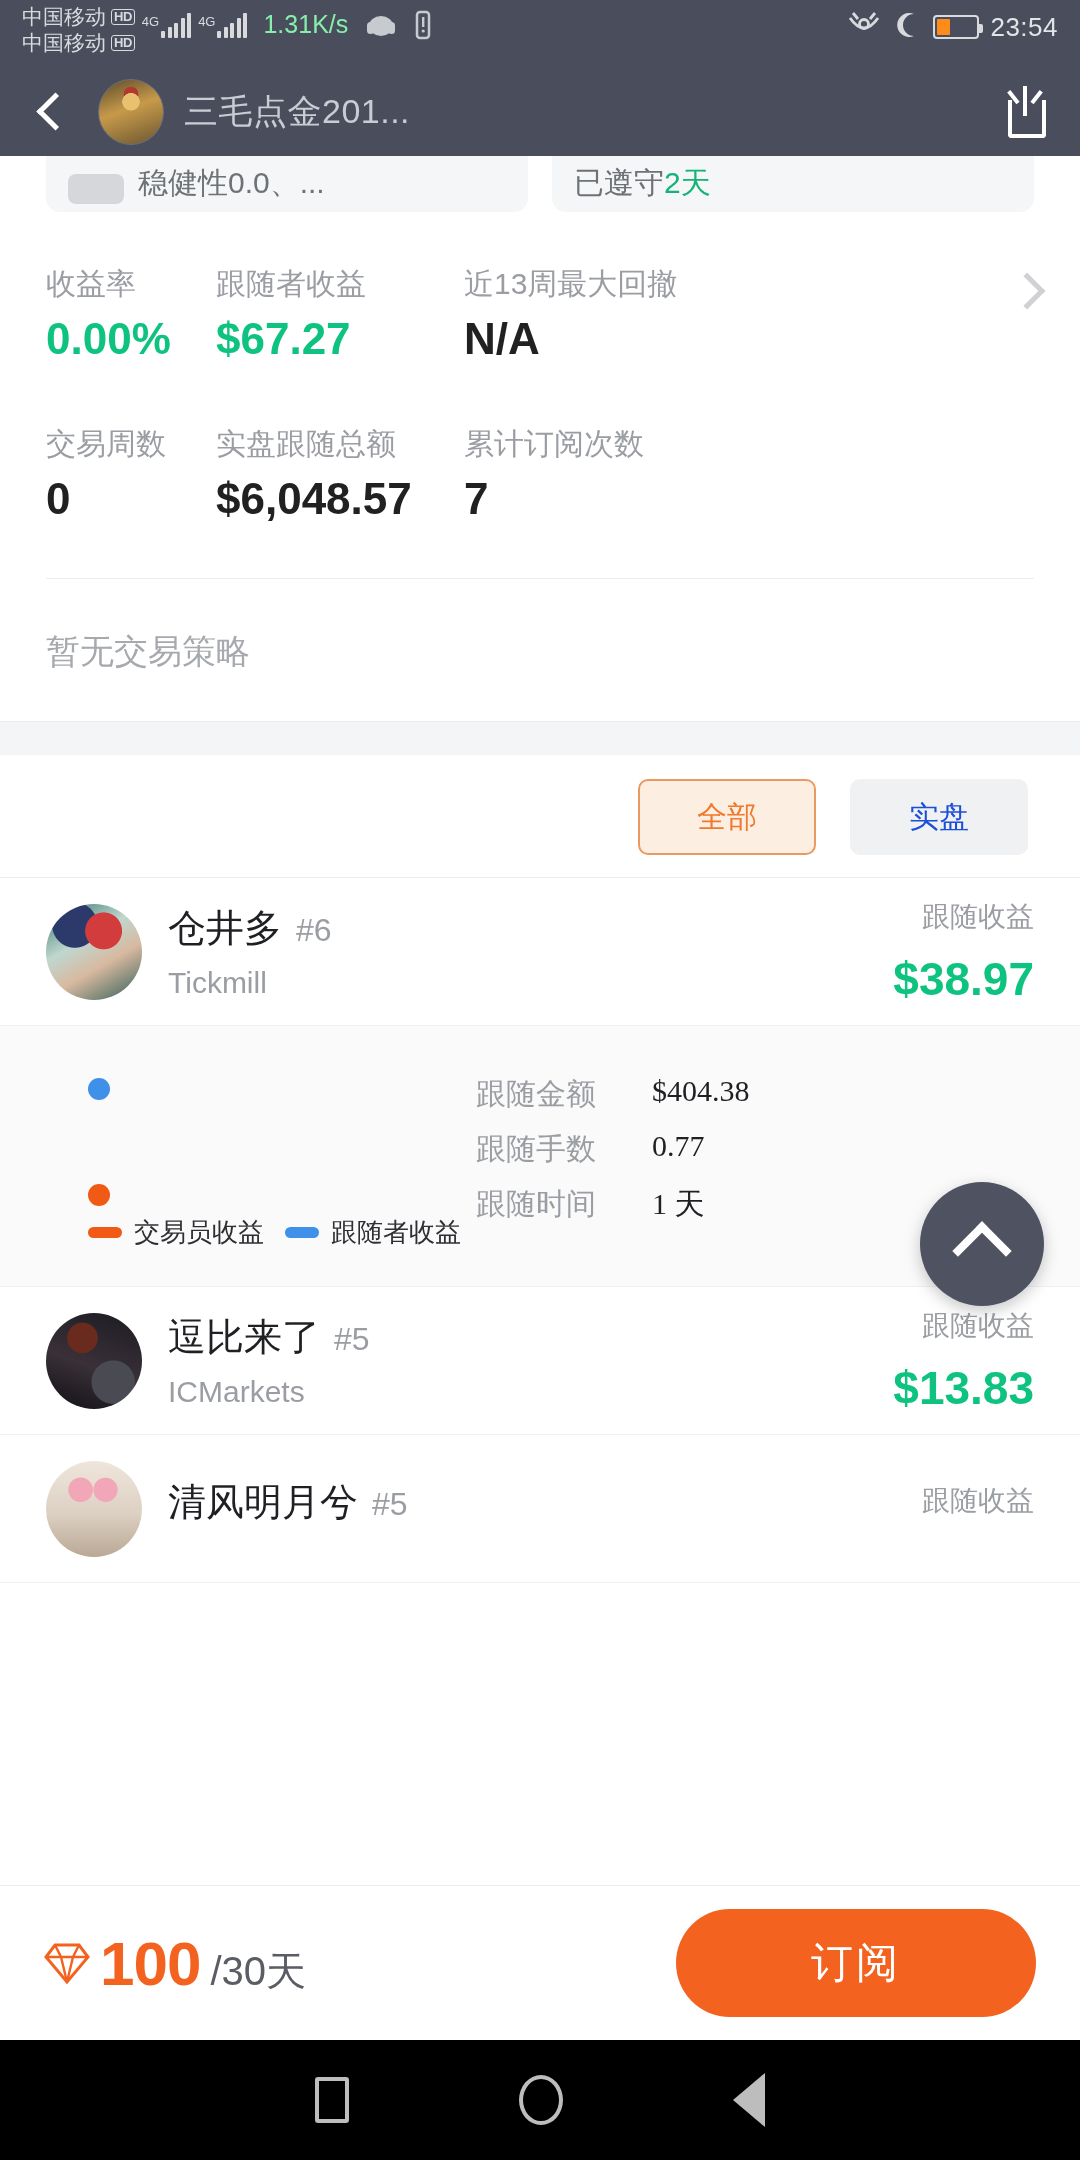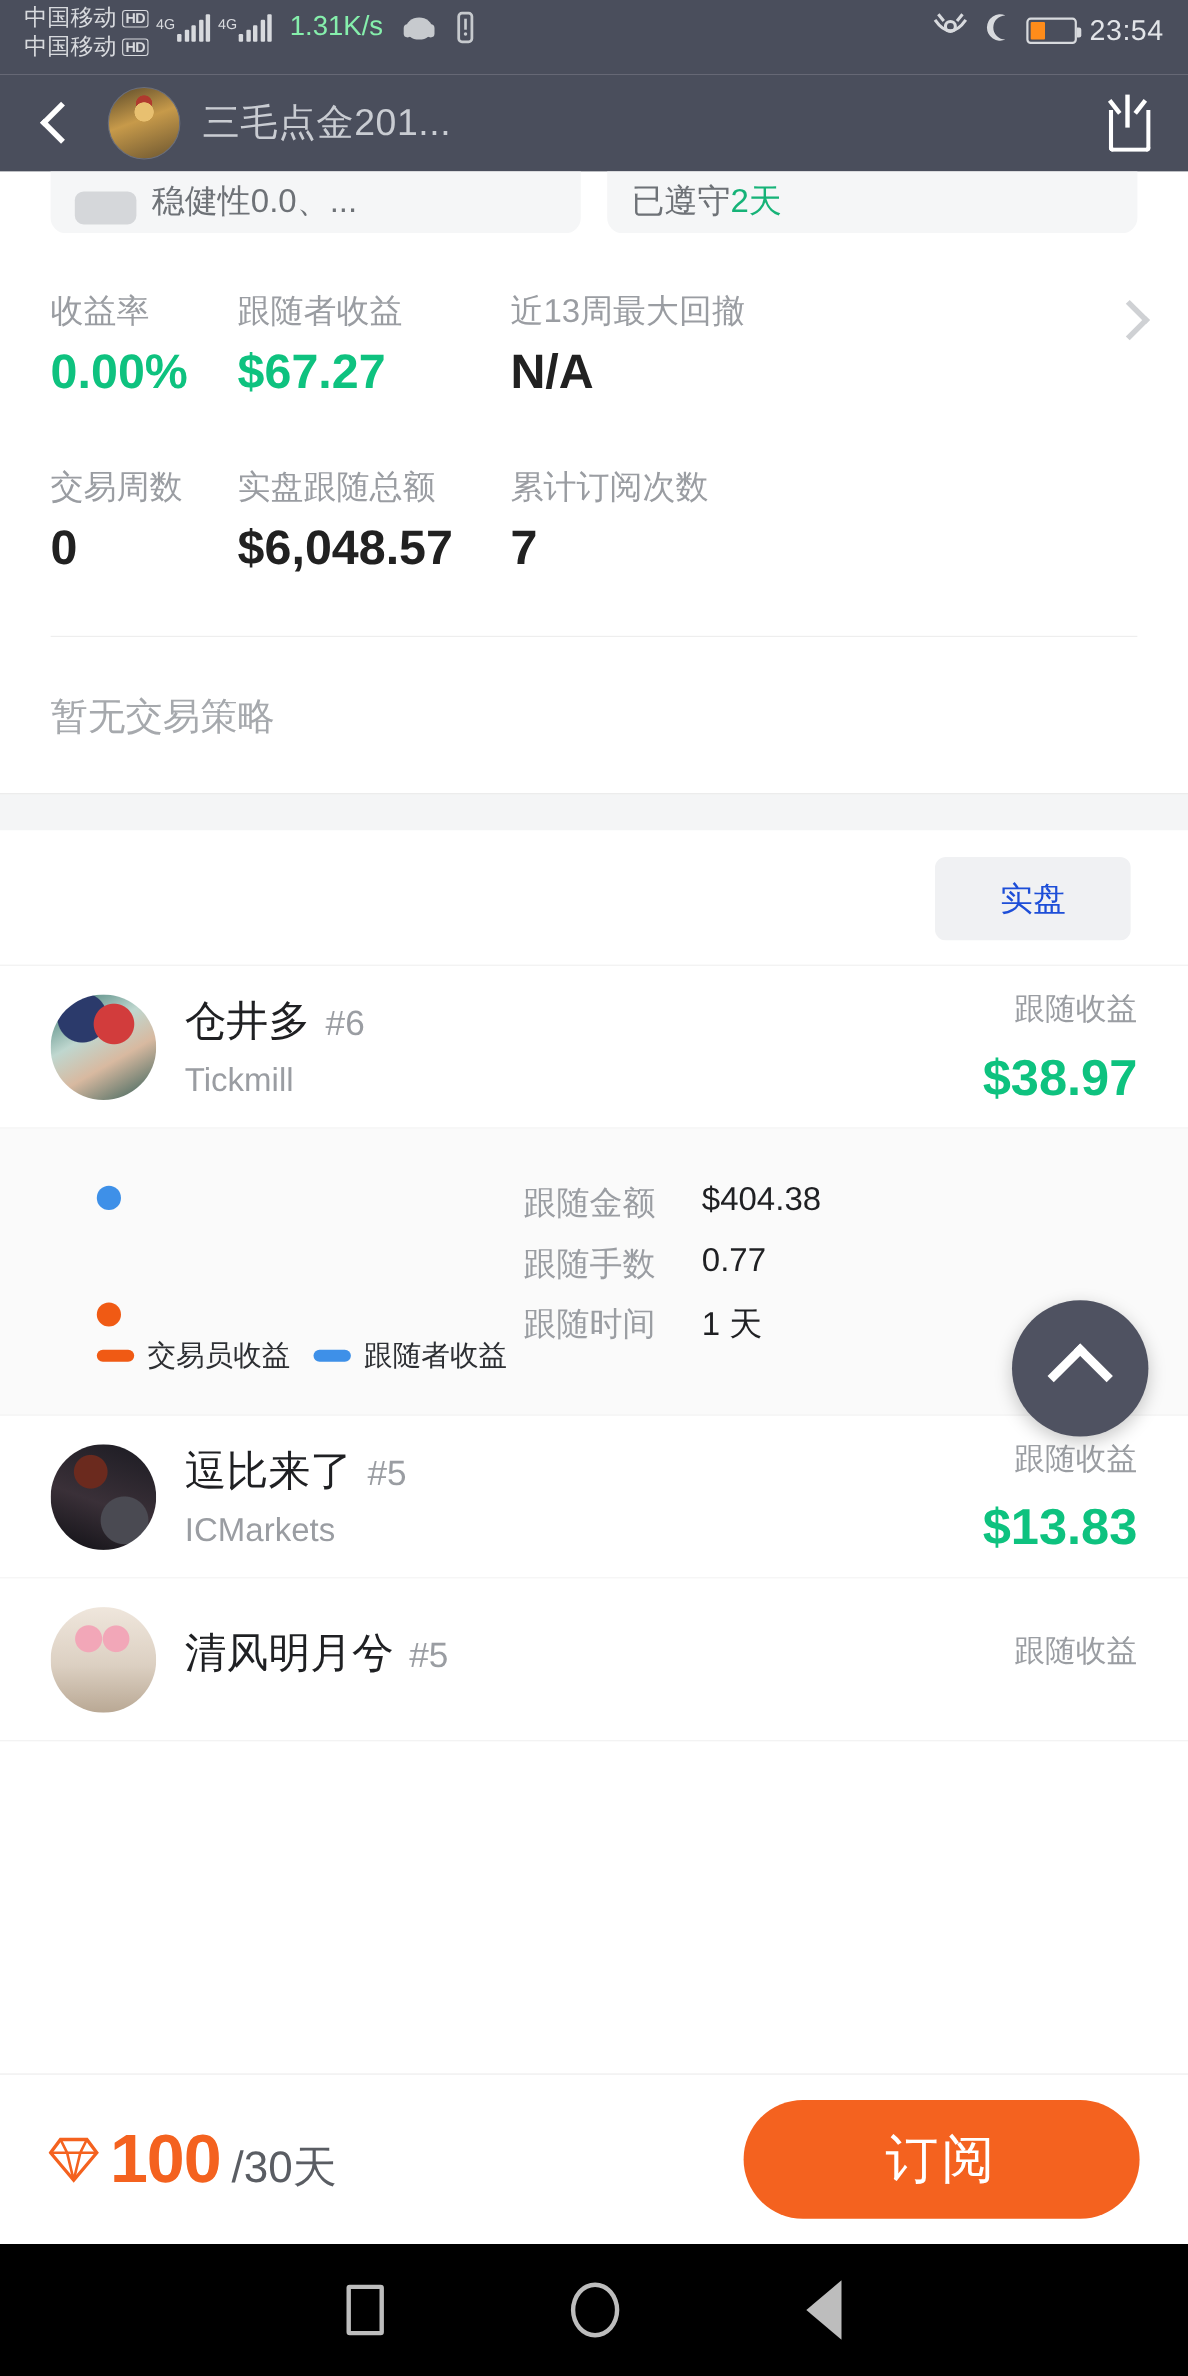--- a/index.html
+++ b/index.html
@@ -173,21 +173,21 @@
   .dot.blue{ background:#3e90e8; left:42px; top:18px; }
   .dot.orange{ background:#f05a14; left:42px; top:124px; }
   .legend{ position:absolute; left:42px; bottom:0; display:flex; gap:21px; align-items:center; }
   .legend-item{ display:flex; align-items:center; gap:12px; }
   .legend-swatch{ width:34px; height:11px; border-radius:6px; }
   .legend-swatch.orange{ background:#f05a14; }
   .legend-swatch.blue{ background:#3e90e8; }
   .legend-label{ font-size:26px; color:#2d2f33; }
   .detail-stats{ flex:1; }
   .detail-title{ font-size:32px; color:#1f2023; font-weight:bold; margin-bottom:18px; }
-  .detail-line{ display:flex; gap:14px; margin-top:14px; }
+  .detail-line{ display:flex; gap:28px; margin-top:14px;font-family:Liberation Serif, serif; }
   .dl-label{ font-size:30px; color:#9a9da2; width:148px; flex:0 0 auto; }
   .dl-value{ font-size:30px; color:#1f2023; }
 
   
   .fab{
     position:absolute; right:36px; top:1026px; width:124px; height:124px; border-radius:50%;
     background:#4f5261; display:flex; align-items:center; justify-content:center;
     box-shadow:0 5px 16px rgba(0,0,0,0.22);
   }
   .fab .chev{
@@ -200,21 +200,21 @@
     position:absolute; left:0; bottom:120px; width:1080px; height:155px;
     background:#fff; border-top:1px solid #ececec;
     display:flex; align-items:center; padding:0 44px;
   }
   .price-wrap{ display:flex; align-items:baseline; gap:10px; }
   .diamond{ width:46px; height:44px; position:relative; align-self:center; }
   .price-num{ font-size:62px; color:#f4621f; font-weight:bold; letter-spacing:-1px; }
   .price-unit{ font-size:40px; color:#5a5d63; }
   .subscribe-btn{
     margin-left:auto; width:360px; height:108px; border-radius:56px; background:#f4621f;
-    color:#fff; font-size:48px; display:flex; align-items:center; justify-content:center;
+    color:#fff; font-size:42px; display:flex; align-items:center; justify-content:center;
     letter-spacing:3px;
   }
 
   
   .navbar{
     position:absolute; left:0; bottom:0; width:1080px; height:120px; background:#000;
     display:flex; align-items:center; justify-content:center; gap:170px;
   }
   .nav-recent{ width:34px; height:46px; border:4px solid #bdbdbd; border-radius:3px; }
   .nav-home{ width:44px; height:50px; border:4px solid #bdbdbd; border-radius:50%; }
@@ -345,20 +345,23 @@
     <div class="chev-right"></div>
   </div>
 
   <div class="divider"></div>
   <div class="empty-strategy">暂无交易策略</div>
 
   <div class="gap-band"></div>
 
 
   <div class="chips">
+    <div class="chip on">
+      <span>全部</span>
+    </div>
     <div class="chip off">
       <span>实盘</span>
     </div>
   </div>
 
   <div class="sub-row">
     <div class="sub-avatar av1"></div>
     <div class="sub-info">
       <div class="sub-name-line">
         <span class="sub-name">仓井多</span>

